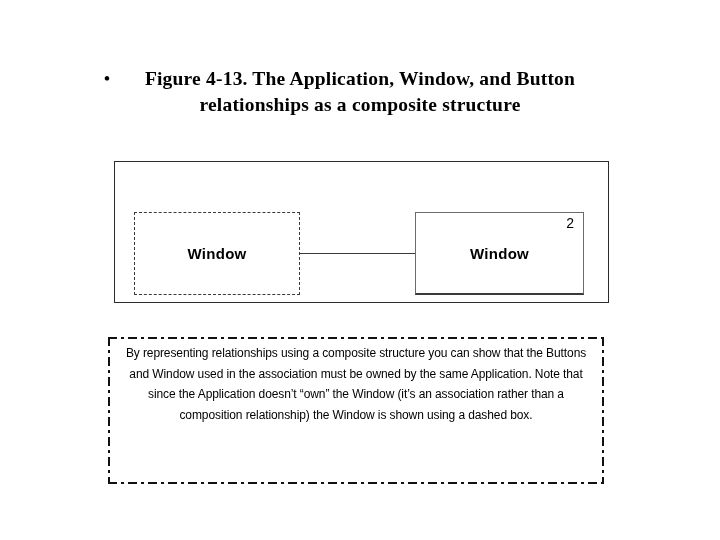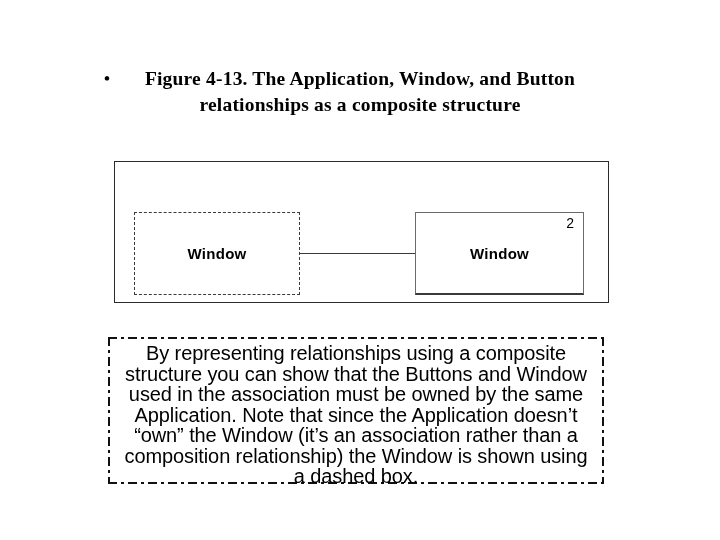--- a/index.html
+++ b/index.html
@@ -170,21 +170,21 @@
       repeating-linear-gradient(to right,  #111 0 9px, transparent 9px 13px, #111 13px 16px, transparent 16px 20px),
       repeating-linear-gradient(to right,  #111 0 9px, transparent 9px 13px, #111 13px 16px, transparent 16px 20px),
       repeating-linear-gradient(to bottom, #111 0 9px, transparent 9px 13px, #111 13px 16px, transparent 16px 20px),
       repeating-linear-gradient(to bottom, #111 0 9px, transparent 9px 13px, #111 13px 16px, transparent 16px 20px);
     background-size: 100% 2px, 100% 2px, 2px 100%, 2px 100%;
     background-position: left top, left bottom, left top, right top;
     background-repeat: no-repeat;
   }
   #note-text {
     font-family: "Liberation Sans", sans-serif;
-    font-size: 20px;
+    font-size: 12px;
     line-height: 20.5px;
     text-align: center;
     color: #000000;
     letter-spacing: -0.1px;
   }
 </style>
 </head>
 <body>
 
 <div id="slide-title">

